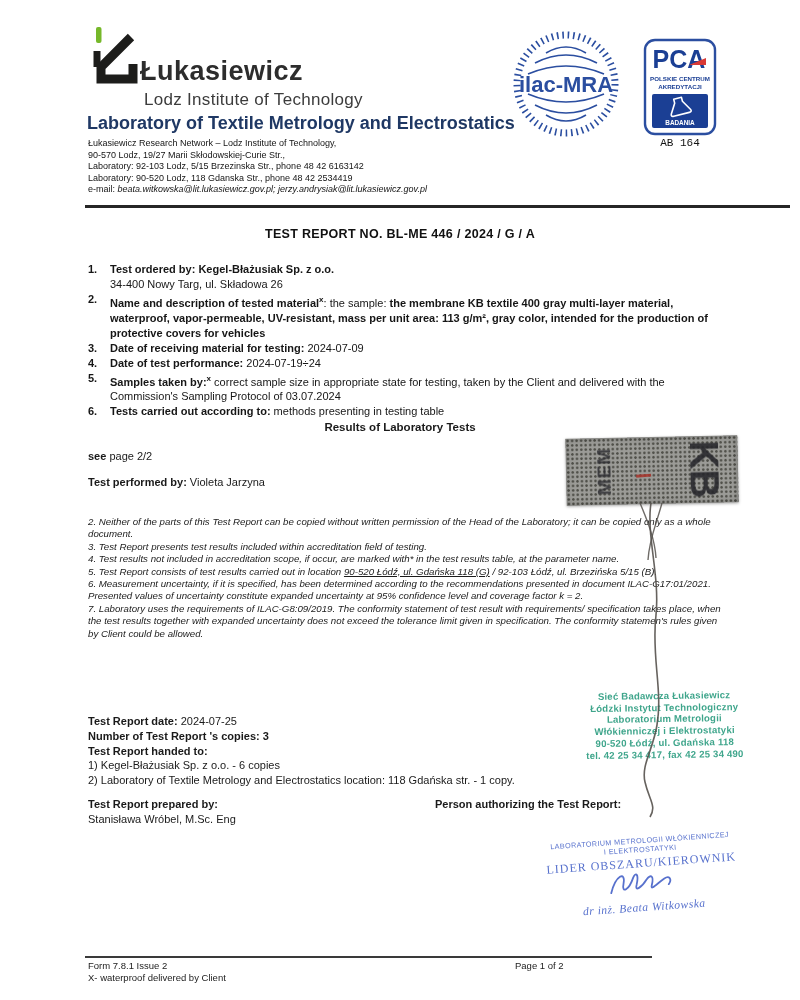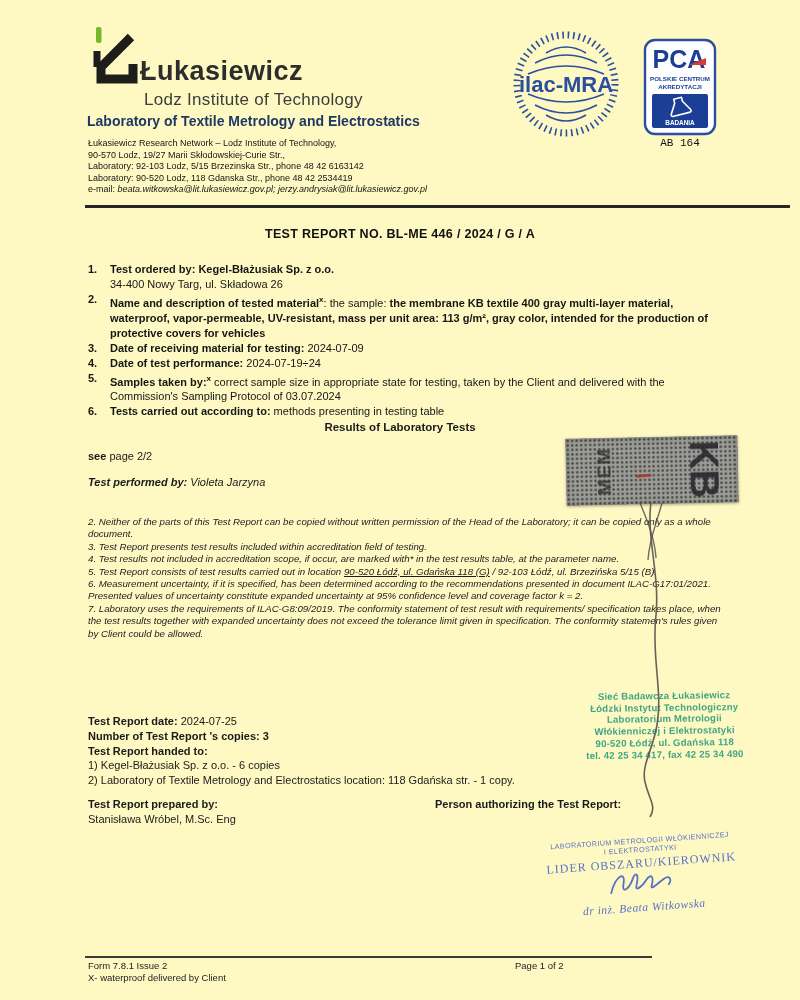--- a/index.html
+++ b/index.html
@@ -1,47 +1,47 @@
 <!DOCTYPE html>
 <html><head>
 <meta charset="utf-8">
 <style>
   * { margin:0; padding:0; box-sizing:border-box; }
   html,body { background:#e8e8e8; }
   .page {
     position:relative; width:800px; height:1000px; margin:0 auto;
-    background:#fef9c3; overflow:hidden;
+    background:#ffffff; overflow:hidden;
     font-family:"Liberation Sans", sans-serif; color:#1a1a1a;
   }
   .abs { position:absolute; }
 
   
   .brand-name { left:140px; top:56px; font-size:27px; font-weight:bold; color:#2d2d2d; letter-spacing:.5px; }
   .brand-sub  { left:144px; top:90px; font-size:17px; font-weight:400; color:#3c3c3c; letter-spacing:.3px; }
-  .lab-name   { left:87px;  top:113px; font-size:14px; font-weight:bold; color:#1f3864; }
+  .lab-name   { left:87px;  top:113px; font-size:18px; font-weight:bold; color:#1f3864; }
   .address    { left:88px;  top:138px; font-size:9px; line-height:11.6px; color:#141414; width:480px; }
   .address .email-val { font-style:italic; }
   .top-rule   { left:85px; top:205px; width:705px; height:2.6px; background:#262626; }
 
   .ab-number { left:643px; top:137px; width:74px; text-align:center; font-size:11px; color:#111;font-family:Liberation Mono, monospace; }
 
   
   .report-title { left:85px; top:227px; width:630px; text-align:center; font-size:12.5px; font-weight:bold; letter-spacing:.3px; color:#111; }
 
   
   .items { left:88px; top:262px; width:629px; font-size:11px; line-height:15px; color:#161616; }
   .item  { position:relative; padding-left:22px; }
   .item .num { position:absolute; left:0; font-weight:bold; }
   .b { font-weight:bold; }
   sup.xmark { font-size:8px; font-weight:bold; }
 
   
   .results-heading { left:85px; top:421px; width:630px; text-align:center; font-size:11.5px; font-weight:bold; }
   .see-page  { left:88px; top:450px; font-size:11px; }
-  .performed { left:88px; top:476px; font-size:11px;font-style:italic; }
+  .performed { left:88px; top:476px; font-size:11px; }
 
   
   .swatch {
     left:566px; top:437px; width:172px; height:67px;
     transform:rotate(-1.2deg);
     background-color:#9b9b97;
     background-image:radial-gradient(circle,#50504a 1.1px, transparent 1.4px);
     background-size:4.5px 4.5px;
     box-shadow:0 1px 3px rgba(0,0,0,.35), inset 0 0 6px rgba(0,0,0,.25);
     z-index:3;

